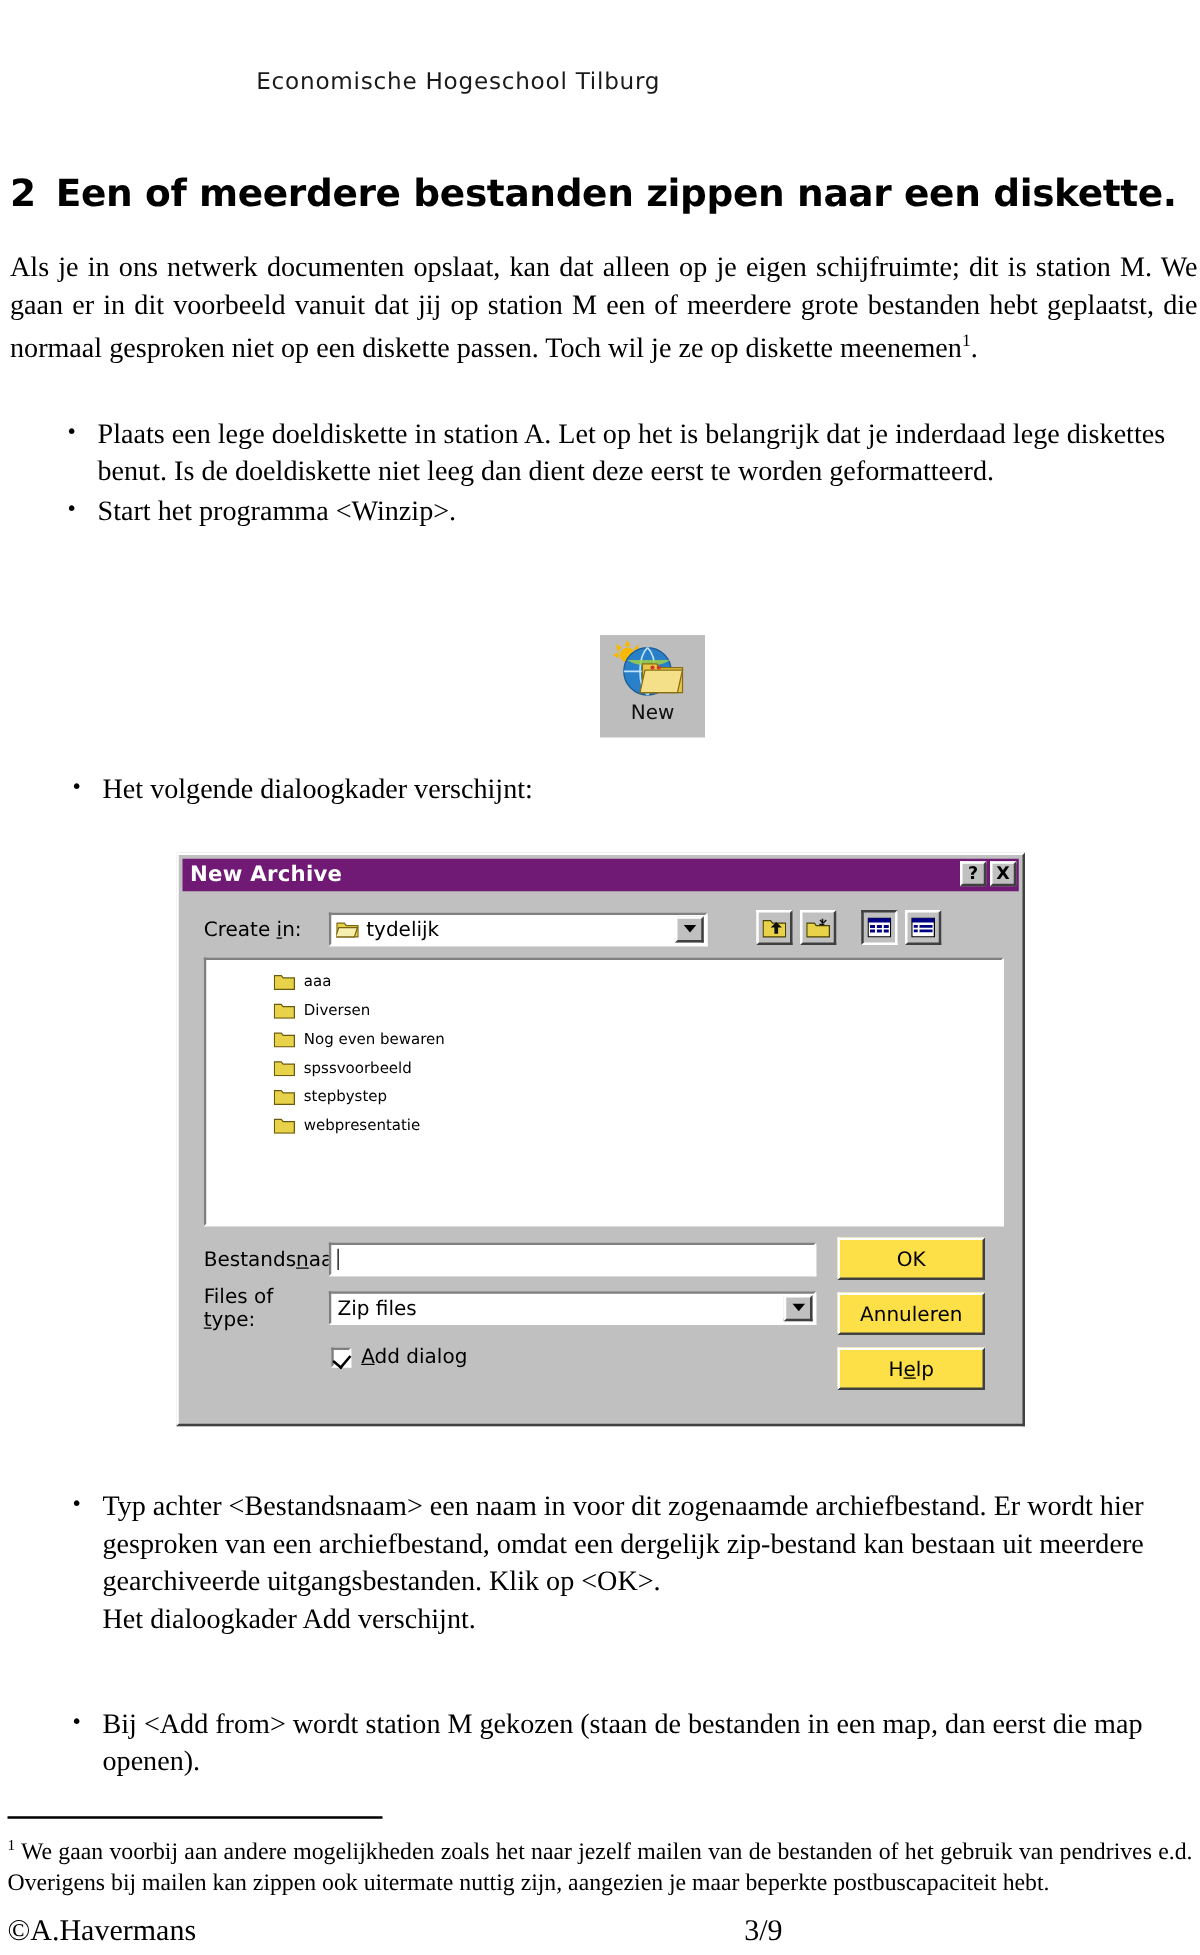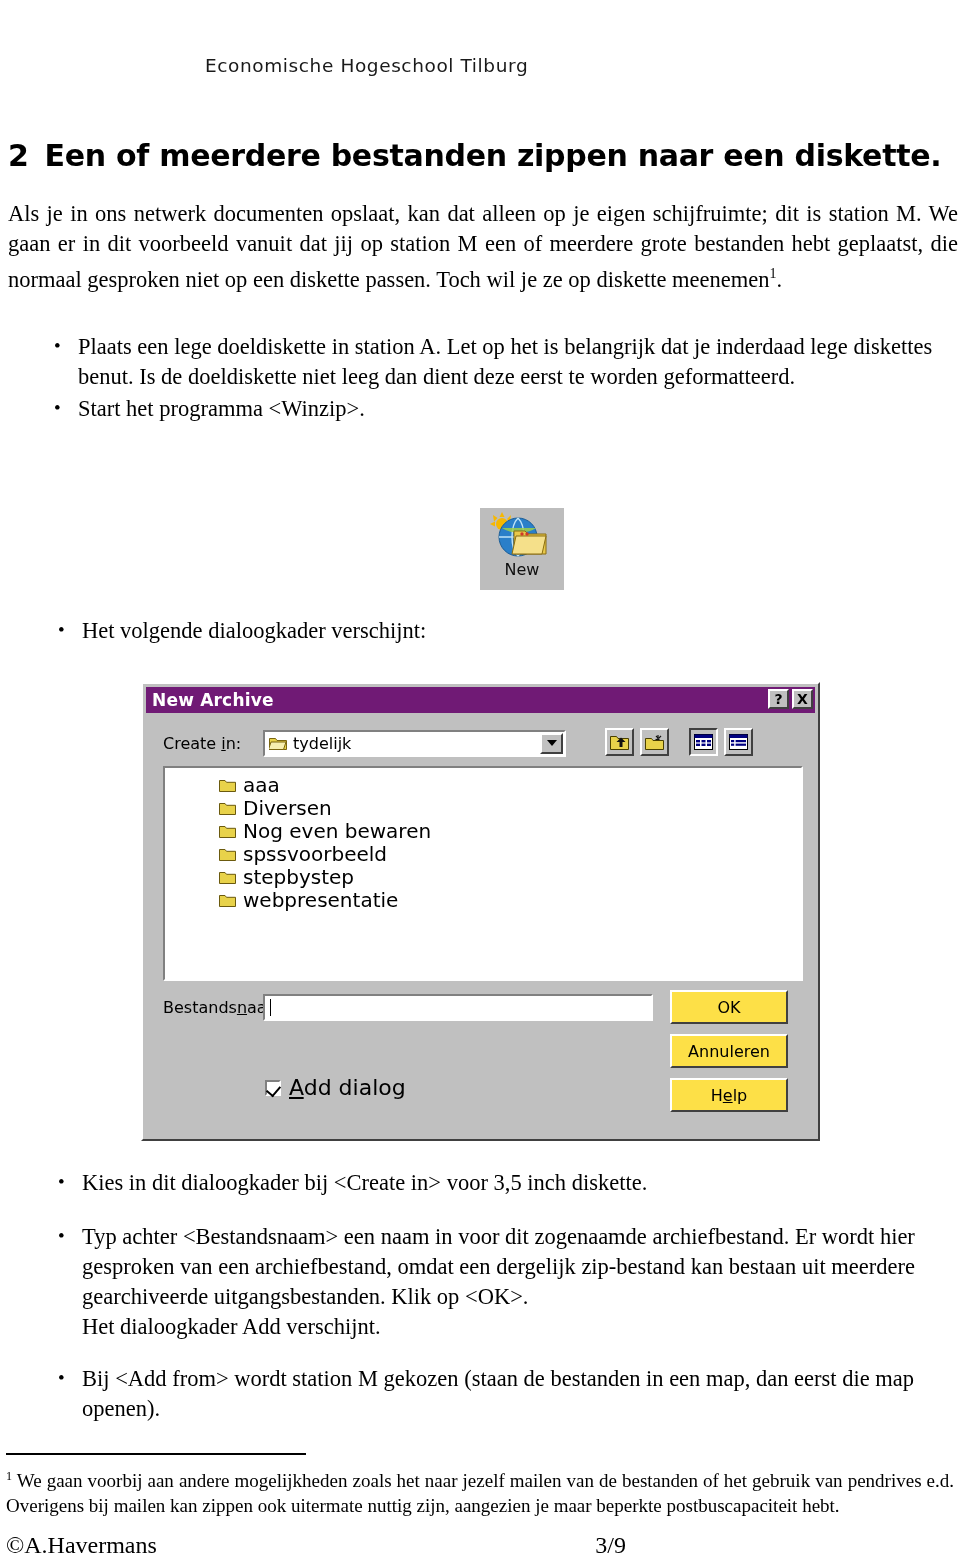--- a/index.html
+++ b/index.html
@@ -227,21 +227,21 @@
     border-top: 2px solid #808080;
     border-left: 2px solid #808080;
     border-right: 2px solid #ffffff;
     border-bottom: 2px solid #ffffff;
     box-sizing: border-box;
     padding: 5px 0 0 6px;
   }
   .fl-item {
     display: flex; align-items: center;
     height: 23px;
-    font-size: 20px;
+    font-size: 12px;
     color: #000;
     padding-left: 48px;
   }
   .fl-item .nm { margin-left: 7px; }
 
   .row-fname, .row-ftype {
     position: absolute;
     display: flex; align-items: center;
   }
   .row-fname { left: 20px; top: 309px; width: 560px; height: 28px; }
@@ -262,22 +262,22 @@
     font-size: 16px;
   }
   .caretbar {
     width: 1px; height: 17px;
     background: #000;
   }
 
   .checkrow {
     position: absolute;
     left: 122px; top: 391px;
-    display: flex; align-items: center;
-    font-size: 22px;
+    display: flex; align-items: flex-end;
+    font-size: 16px;
   }
   .checkbox {
     width: 16px; height: 16px;
     background: #ffffff;
     border-top: 2px solid #808080;
     border-left: 2px solid #808080;
     border-right: 2px solid #ffffff;
     border-bottom: 2px solid #ffffff;
     box-sizing: border-box;
     position: relative;
@@ -498,37 +498,45 @@
   </div>
 
   <div class="row-fname">
     <span class="fld-label"><span>Bestands</span><u>n</u><span>aam:</span></span>
     <span class="textinput">
       <span class="caretbar"></span>
         <span></span>
     </span>
   </div>
 
+  <div class="row-ftype">
+    <span class="fld-label"><span>Files of </span><u>t</u><span>ype:</span></span>
+    <span class="combo" style="width:390px">
+      <span class="ctext" style="margin-left:5px">Zip files</span>
+      <span class="arrowbtn">
+          <span class="caret-dn"></span>
+        </span>
+    </span>
+  </div>
 
   <div class="checkrow">
     <span class="checkbox checked"></span>
     <span><u>A</u><span>dd dialog</span></span>
   </div>
 
   <div class="dlgbtn btn-ok">OK</div>
   <div class="dlgbtn btn-cancel">Annuleren</div>
   <div class="dlgbtn btn-help">
       <span>H</span>
       <u>e</u>
       <span>lp</span>
     </div>
 </div>
 
 <div class="bullets bullets-c">
-  <div class="bullet">Kies in dit dialoogkader bij &lt;Create in&gt; voor 3,5 inch diskette.</div>
   <div class="b-gap"></div>
   <div class="bullet">
     <span>Typ achter &lt;Bestandsnaam&gt; een naam in voor dit zogenaamde archiefbestand. Er wordt hier gesproken van een archiefbestand, omdat een dergelijk zip-bestand kan bestaan uit meerdere gearchiveerde uitgangsbestanden. Klik op &lt;OK&gt;.</span><br><span>Het dialoogkader Add verschijnt.</span>
   </div>
 </div>
 
 <div class="bullets bullets-d">
   <div class="bullet">Bij &lt;Add from&gt; wordt station M gekozen (staan de bestanden in een map, dan eerst die map openen).</div>
 </div>
 

